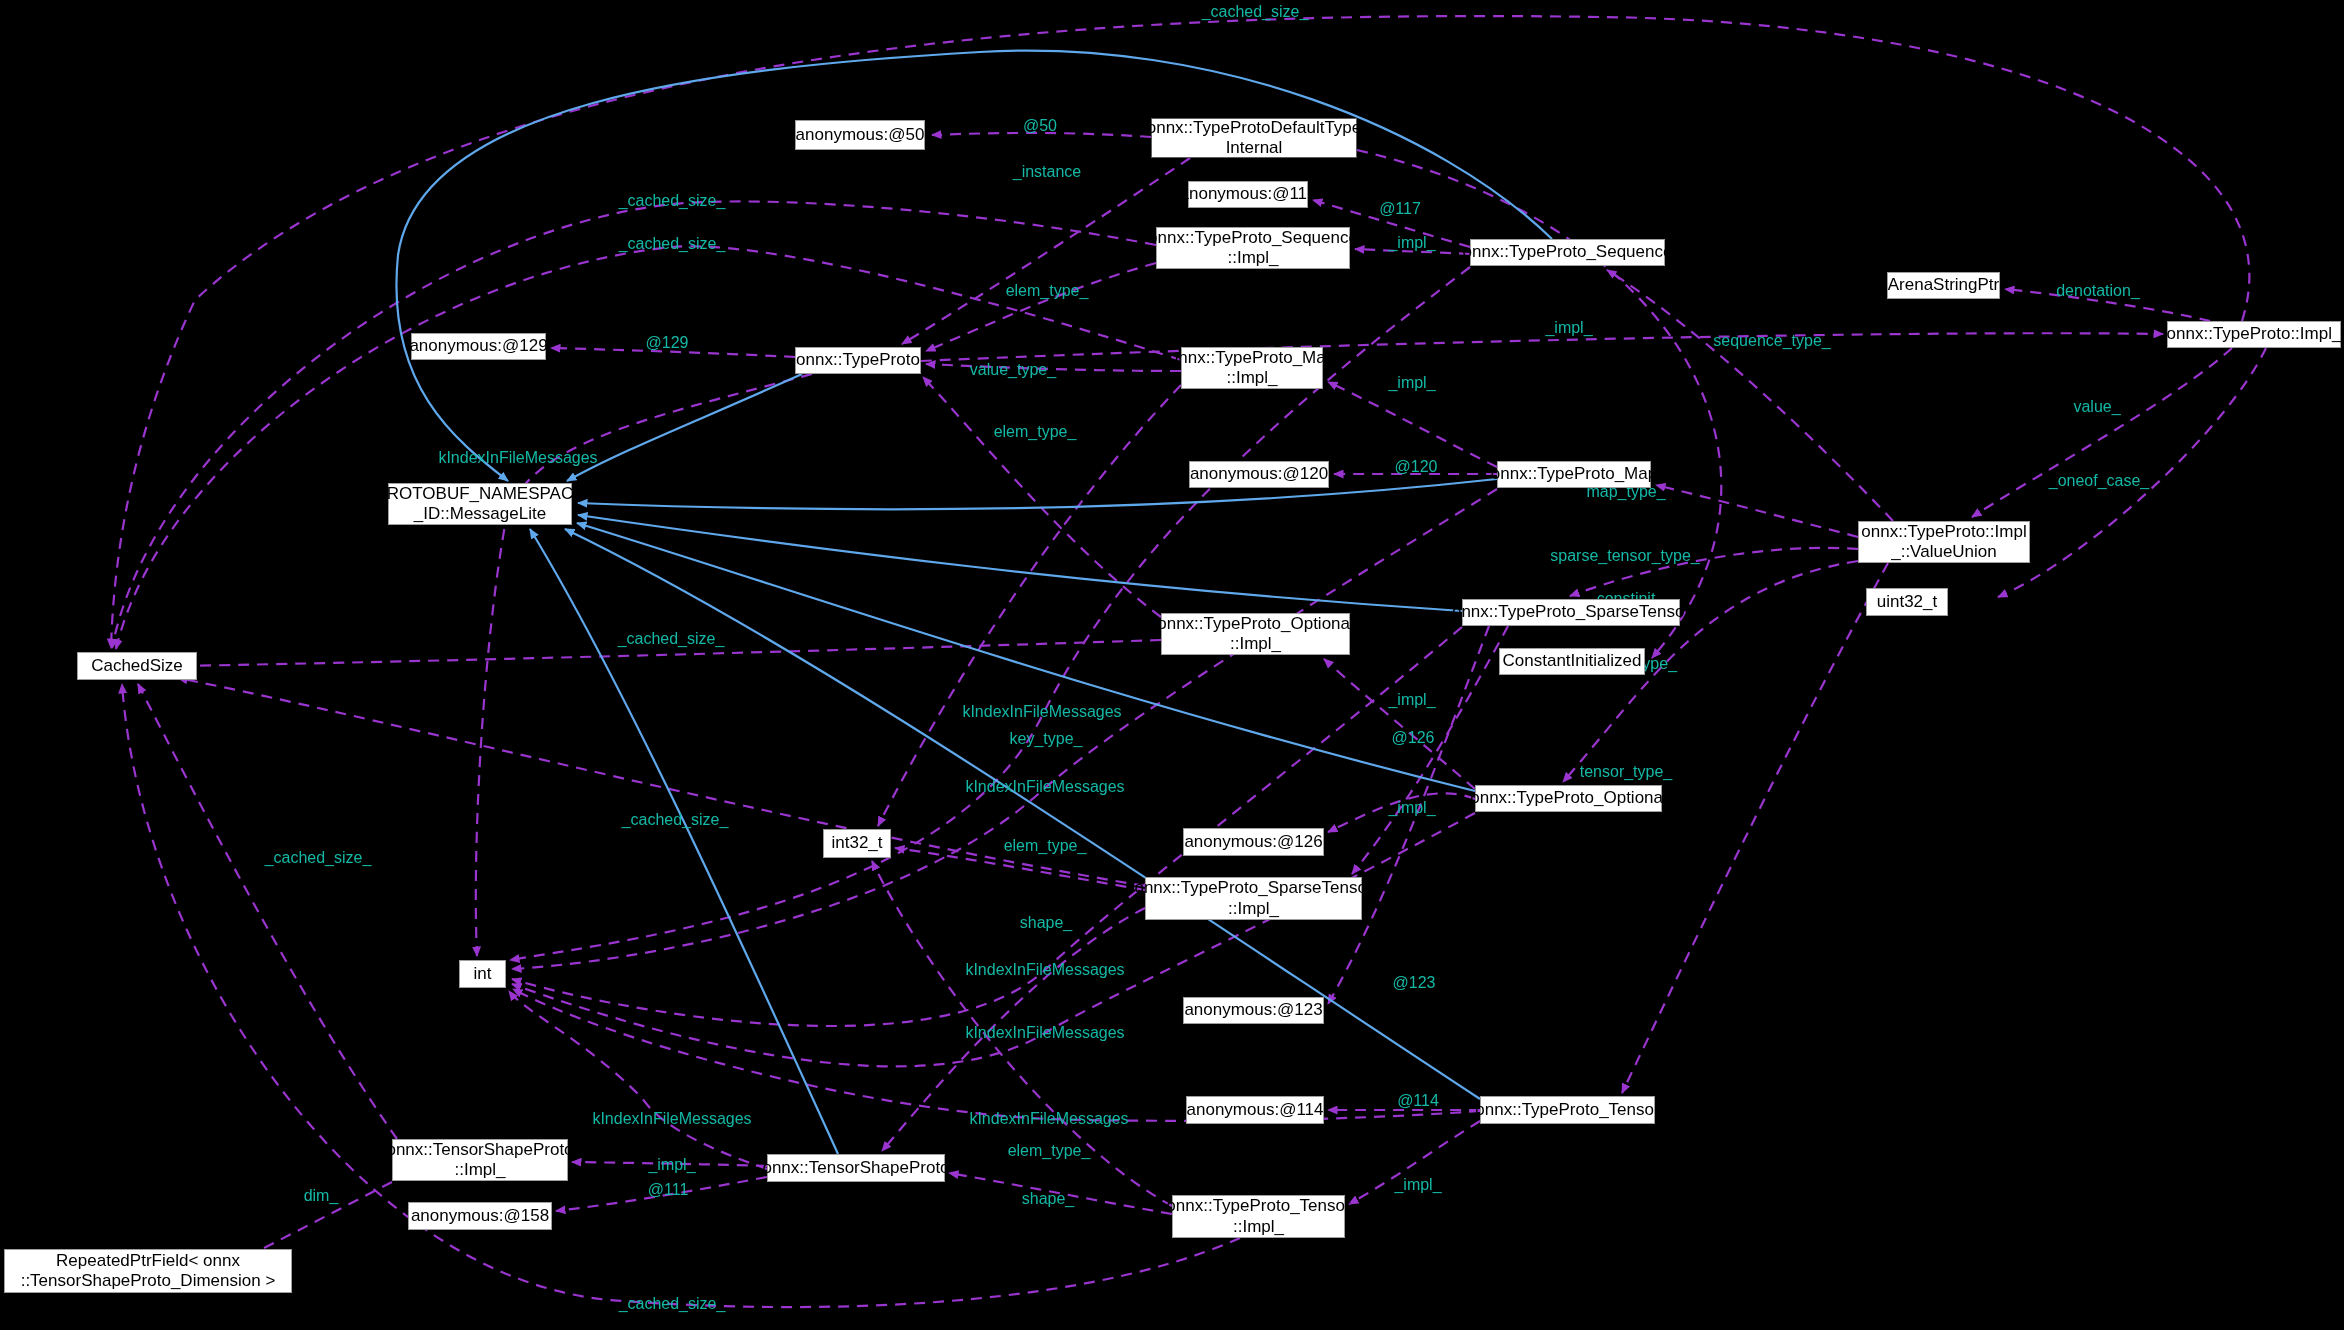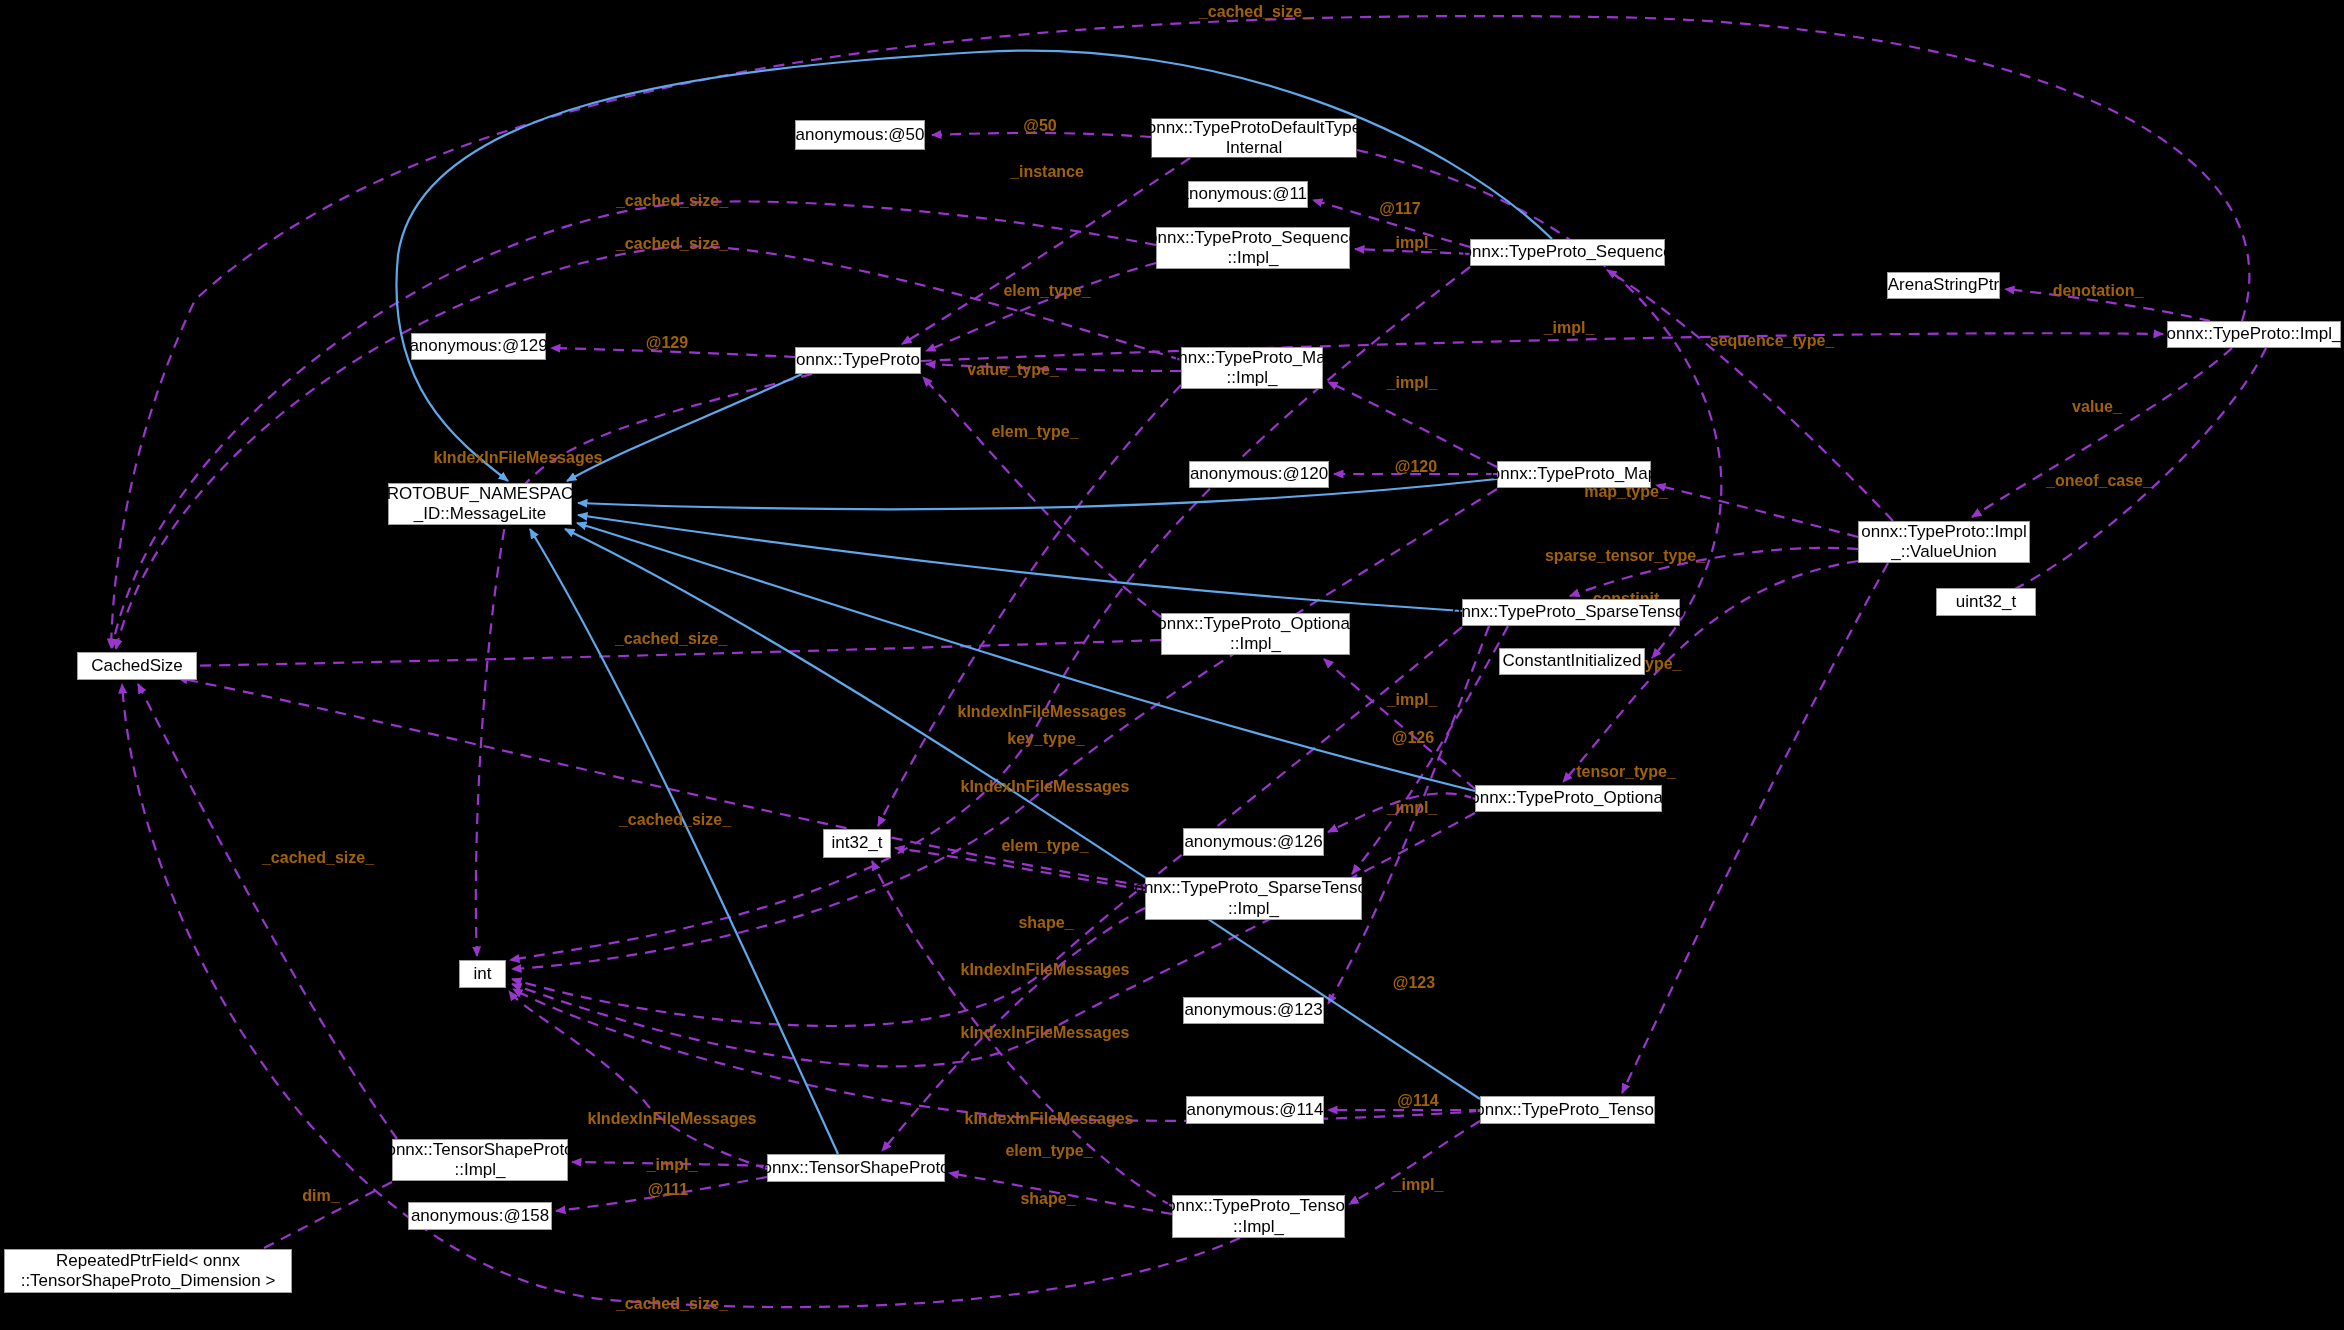--- a/index.html
+++ b/index.html
@@ -4,22 +4,22 @@
 <style>
   html,body{margin:0;padding:0;background:#000;}
   #stage{position:relative;width:2344px;height:1330px;background:#000;overflow:hidden;
          font-family:"Liberation Sans", sans-serif;}
   #edges{position:absolute;left:0;top:0;width:100%;height:100%;}
   .node{position:absolute;display:flex;align-items:center;justify-content:center;
         background:#fff;border:1.5px solid #9f9f9f;color:#000;font-size:17px;
         text-align:center;line-height:1.18;white-space:pre-line;box-sizing:border-box;
         z-index:3;cursor:pointer;}
   .node.hl{background:#ffffff;border-color:#5e5e5e;}
-  .elabel{position:absolute;transform:translate(-50%,-50%);color:#a16207;font-size:16px;
-          font-weight:700;white-space:nowrap;z-index:2;}
+  .elabel{position:absolute;transform:translate(-50%,-50%);color:#14b8a6;font-size:16px;
+          font-weight:400;white-space:nowrap;z-index:2;}
   path.m{fill:none;stroke:#9a35cf;stroke-width:2.2;stroke-dasharray:11 8;}
   path.i{fill:none;stroke:#5fa8ec;stroke-width:2.2;}
 </style>
 </head>
 <body>
 
 <div id="stage">
 
   <svg id="edges" width="2344" height="1330" viewBox="0 0 2344 1330">
     <defs>
@@ -99,21 +99,21 @@
   <div class="node" style="left:411px;top:333px;width:135px;height:27px">anonymous:@129</div>
   <div class="node" style="left:795px;top:347px;width:126px;height:27px">onnx::TypeProto</div>
   <div class="node" style="left:1181px;top:347px;width:142px;height:42px">onnx::TypeProto_Map
 ::Impl_</div>
   <div class="node" style="left:1189px;top:461px;width:140px;height:27px">anonymous:@120</div>
   <div class="node" style="left:1497px;top:461px;width:154px;height:27px">onnx::TypeProto_Map</div>
   <div class="node" style="left:388px;top:483px;width:184px;height:42px">PROTOBUF_NAMESPACE
 _ID::MessageLite</div>
   <div class="node" style="left:1858px;top:521px;width:172px;height:42px">onnx::TypeProto::Impl
 _::ValueUnion</div>
-  <div class="node" style="left:1936px;top:588px;width:100px;height:28px">uint32_t</div>
+  <div class="node" style="left:1866px;top:588px;width:82px;height:28px">uint32_t</div>
   <div class="node" style="left:1462px;top:599px;width:218px;height:27px">onnx::TypeProto_SparseTensor</div>
   <div class="node" style="left:1499px;top:648px;width:146px;height:27px">ConstantInitialized</div>
   <div class="node" style="left:77px;top:652px;width:120px;height:28px">CachedSize</div>
   <div class="node" style="left:1161px;top:613px;width:189px;height:42px">onnx::TypeProto_Optional
 ::Impl_</div>
   <div class="node" style="left:1475px;top:785px;width:187px;height:27px">onnx::TypeProto_Optional</div>
   <div class="node" style="left:823px;top:829px;width:68px;height:29px">int32_t</div>
   <div class="node" style="left:1183px;top:828px;width:141px;height:28px">anonymous:@126</div>
   <div class="node" style="left:1145px;top:877px;width:217px;height:43px">onnx::TypeProto_SparseTensor
 ::Impl_</div>

